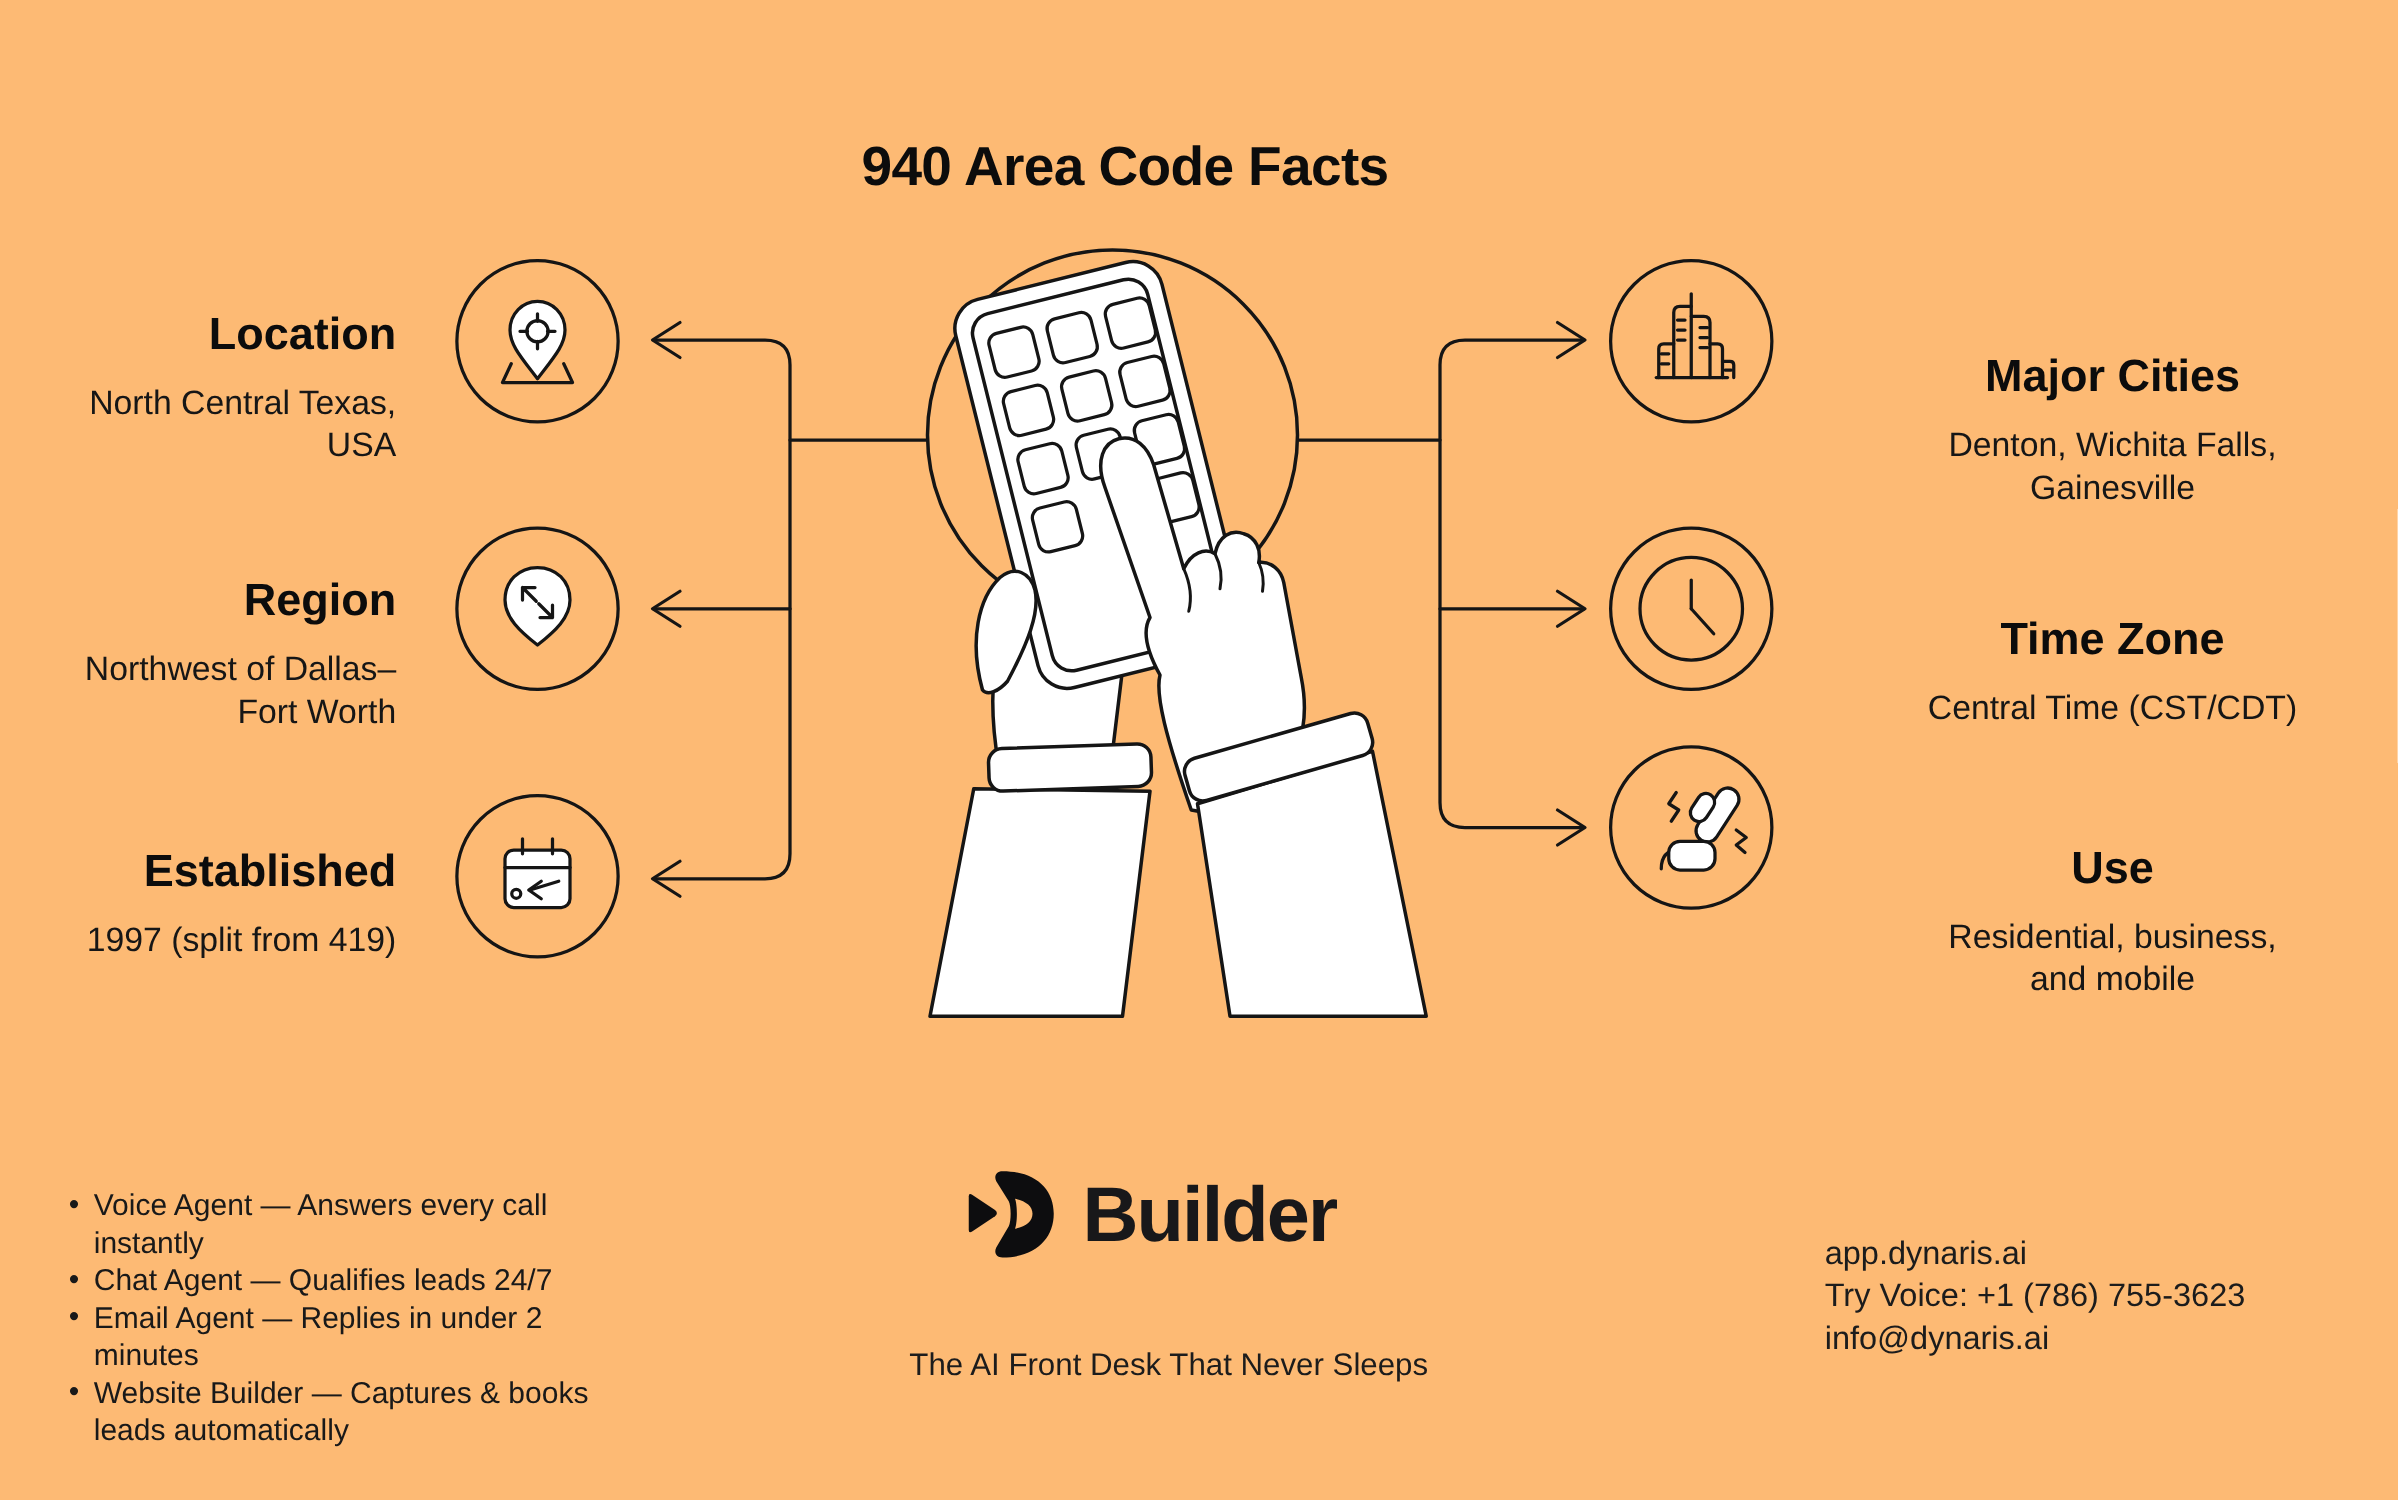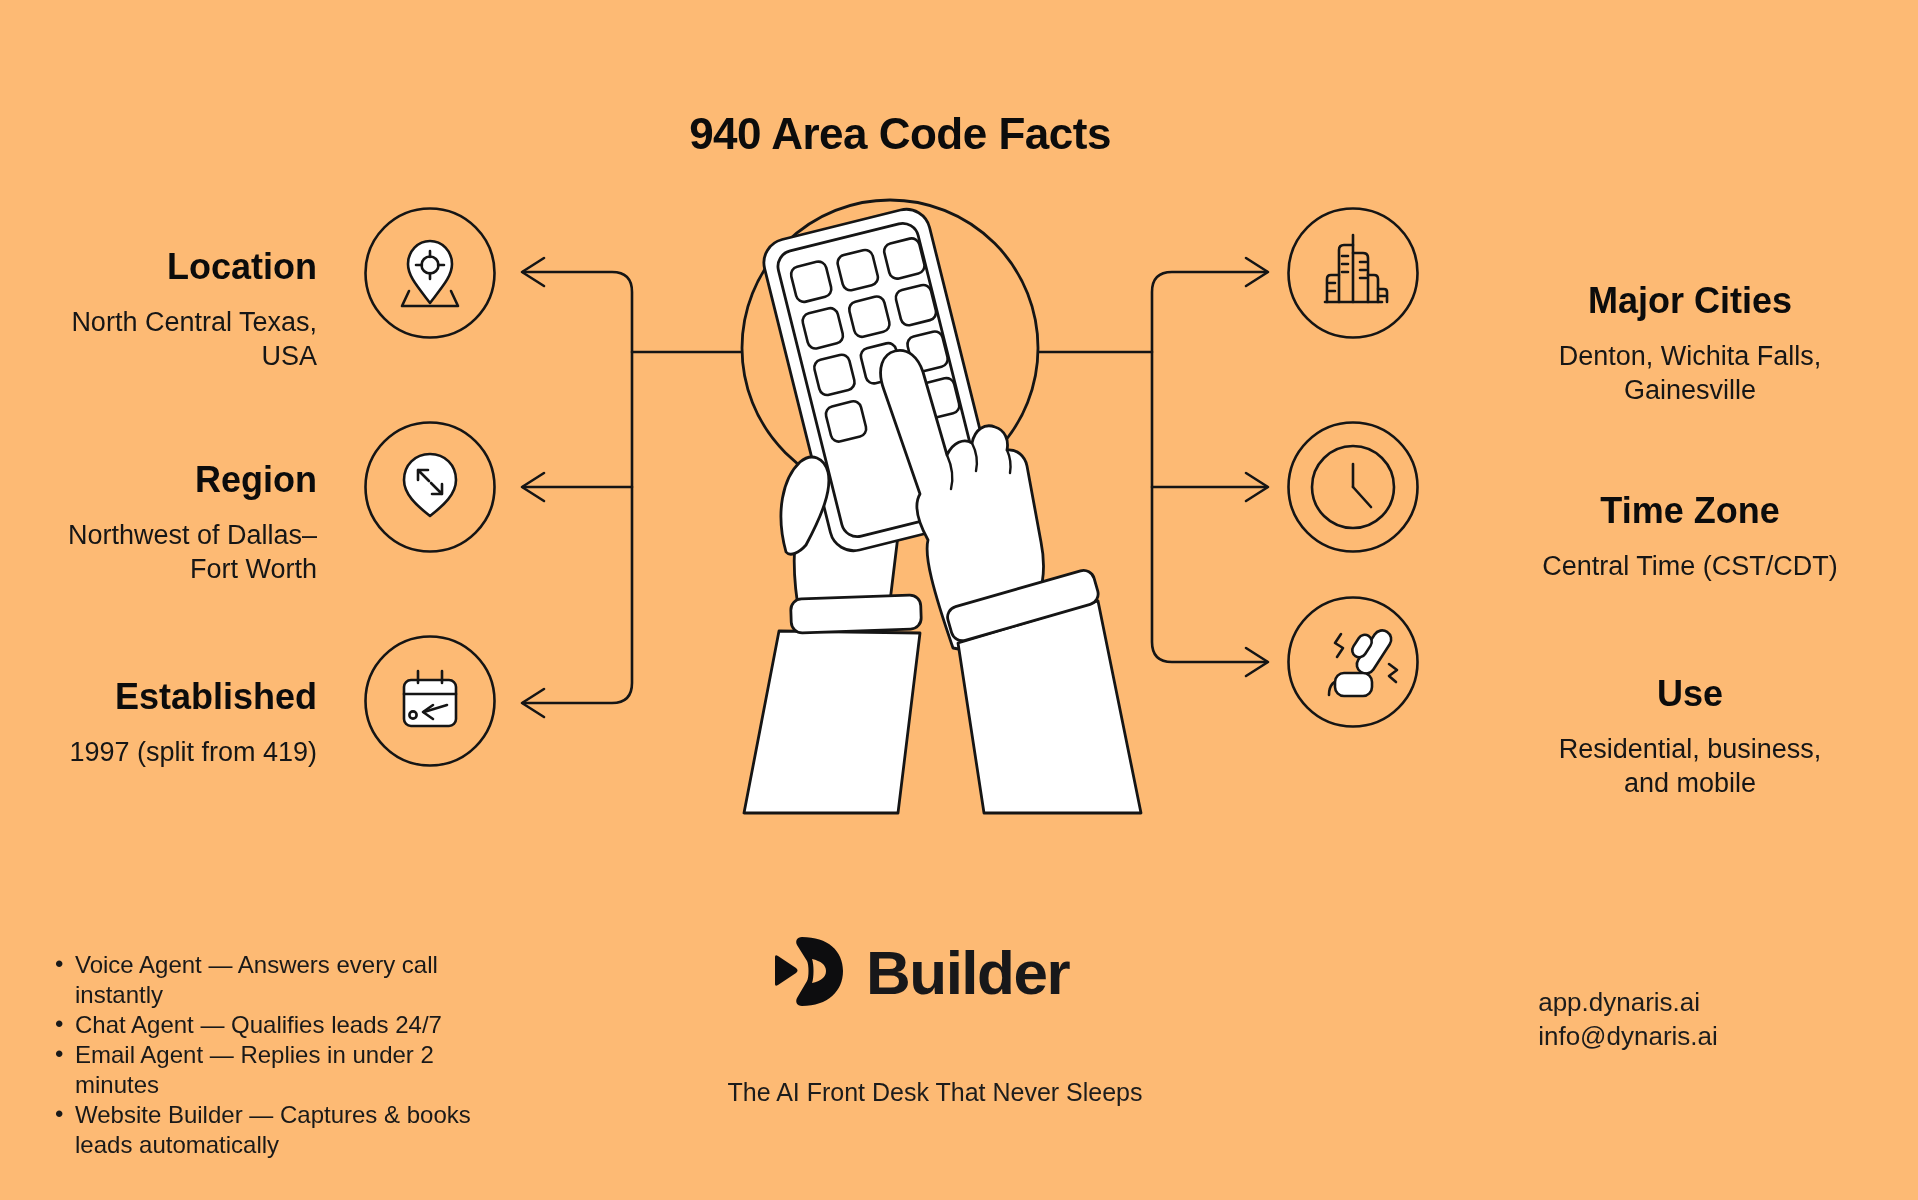--- a/index.html
+++ b/index.html
@@ -225,16 +225,17 @@
                              M40 23 C42 28 42 42 40 47 C49 45 54 41 54 35 C54 29 49 25 40 23 Z" fill-rule="evenodd"></path>
     </svg>
     <div class="brand-name">Builder</div>
   </div>
   <div class="taglines">
     <div>The AI Front Desk That Never Sleeps</div>
   </div>
 
   <div class="contact">
     <div>app.dynaris.ai</div>
+    <div>Try Voice: +1 (786) 755-3623</div>
     <div>info@dynaris.ai</div>
   </div>
 
 </div>
 
 </body></html>

